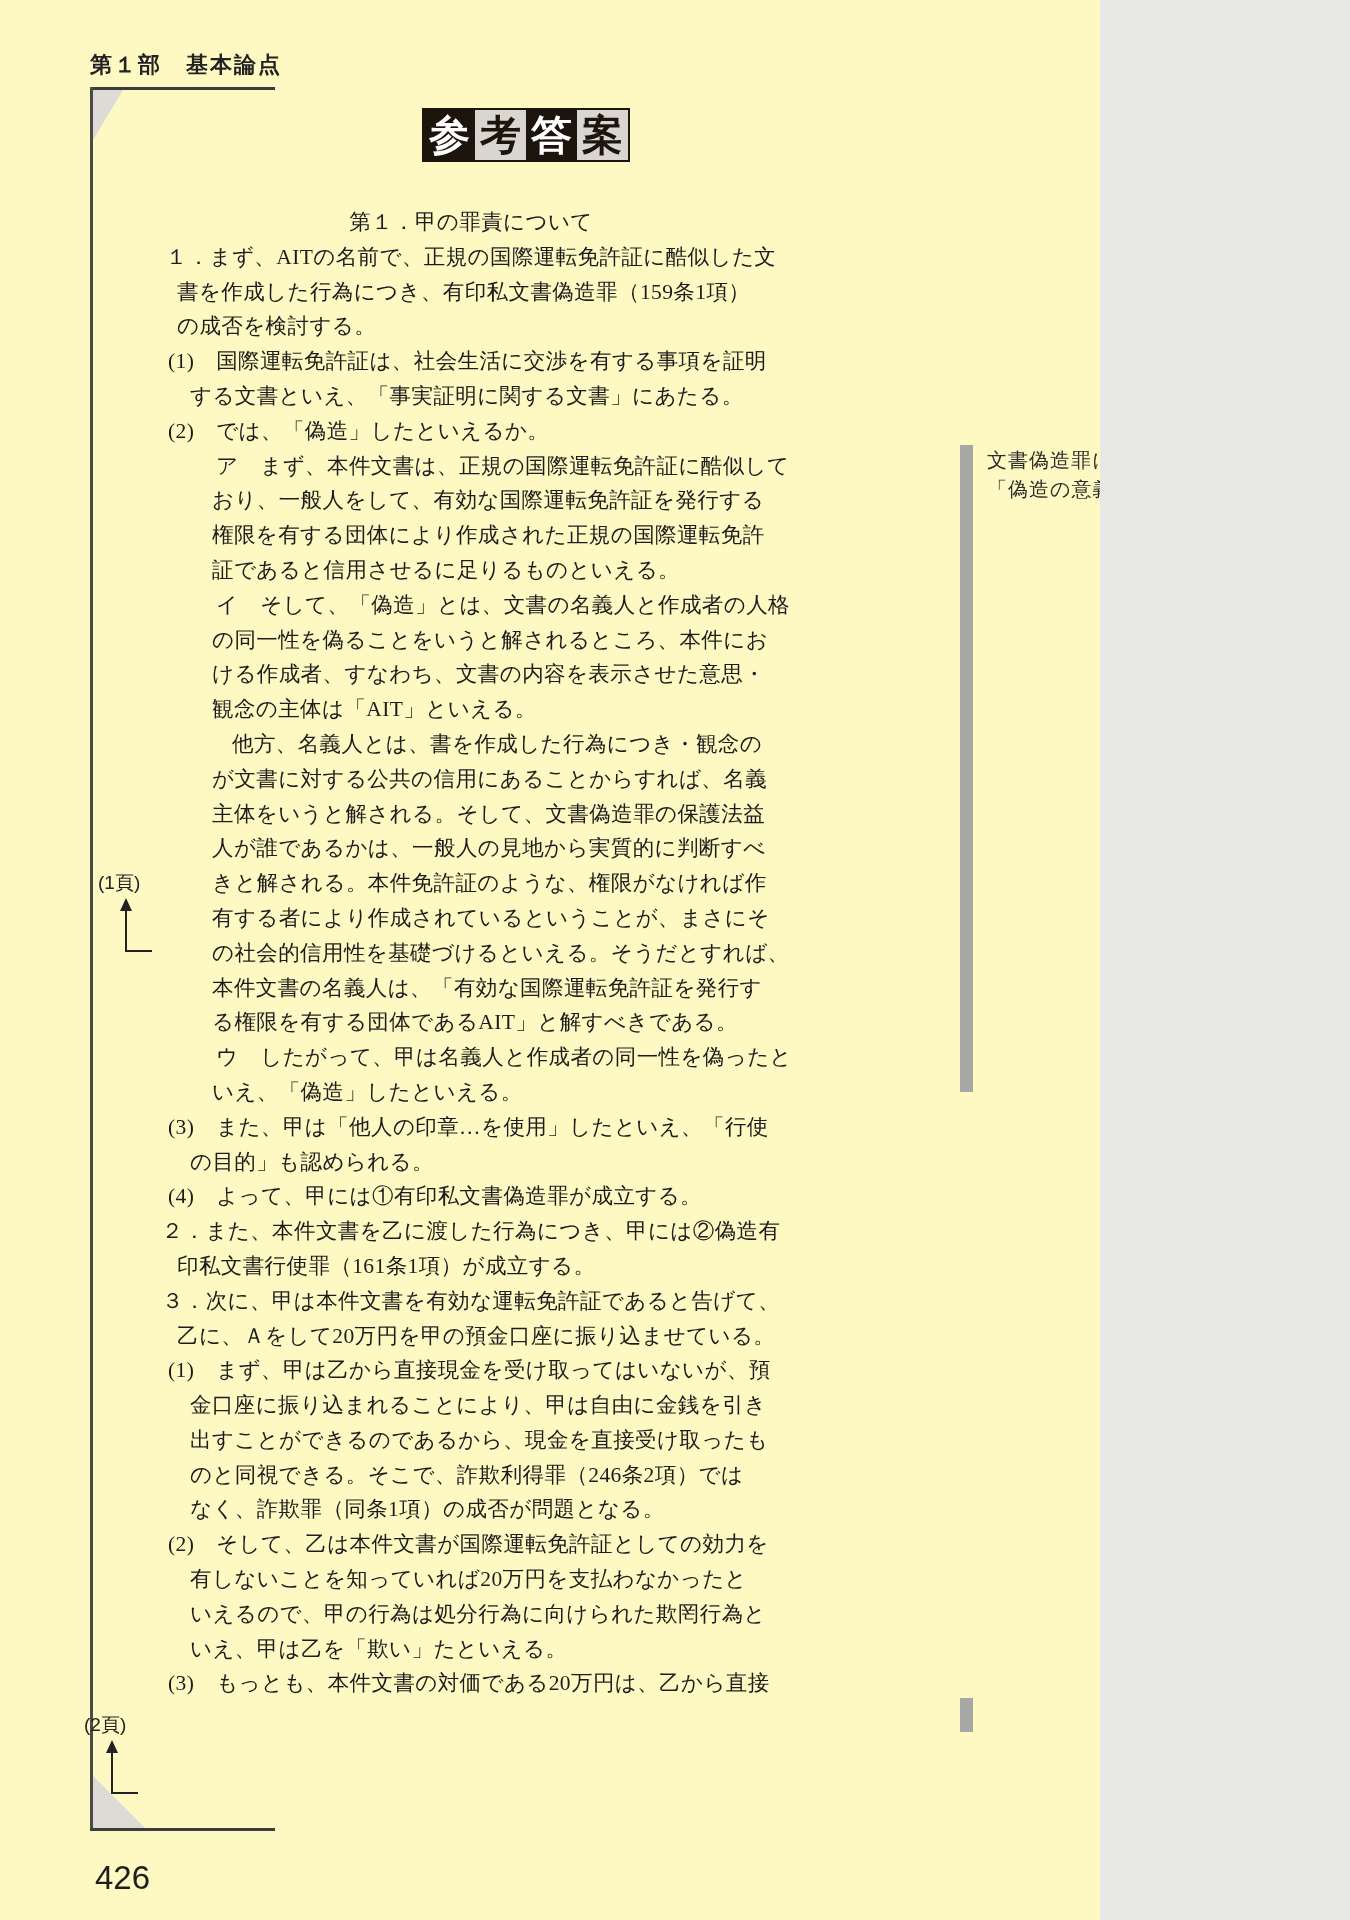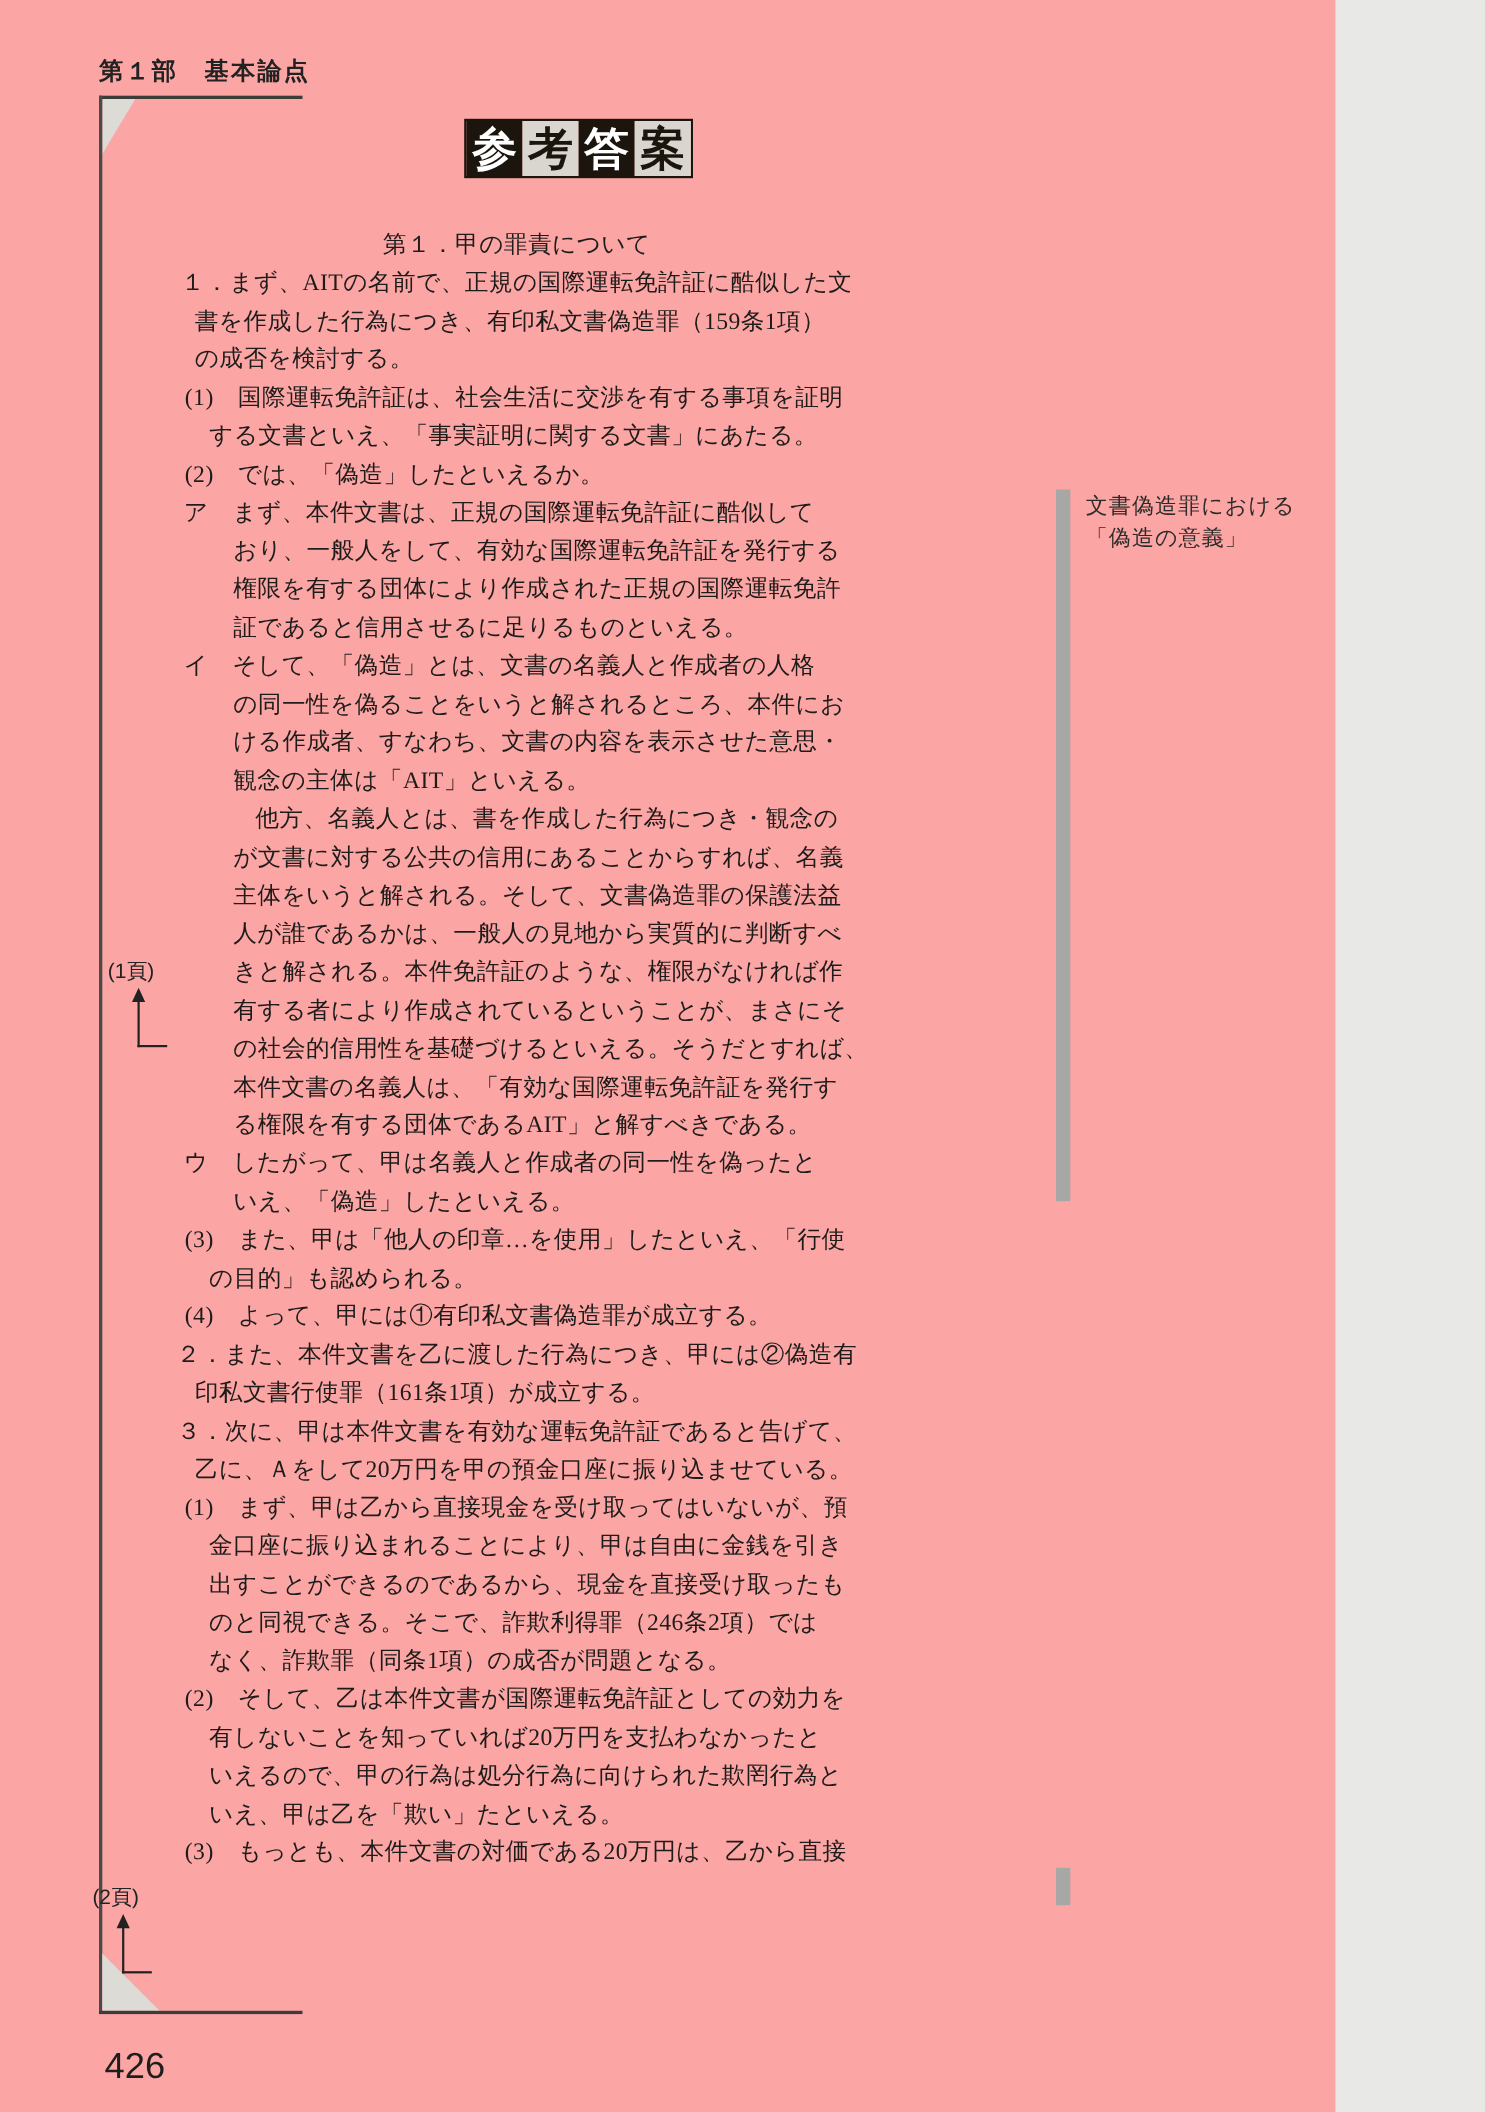--- a/index.html
+++ b/index.html
@@ -1,19 +1,19 @@
 <!DOCTYPE html>
 <html style="--ink: #1d1c1a; --title-dark: #1c150e; --title-light: #d9d6d0; --margin-bar: #a7a7a5;"><head>
 <meta charset="utf-8">
 <style>
   html,body{margin:0;padding:0;background:#e8e8e6;}
   .page{
     position:relative;
-    width:1214px;height:1920px;
-    background:#fca5a5;
+    width:1100px;height:1920px;
+    background:#fef9c3;
     overflow:hidden;
     font-family:"Liberation Serif","DejaVu Serif",serif;
     color:var(--ink,#1d1c1a);
   }
   
   .section-header{
     position:absolute;left:90px;top:50px;
     font-family:"Liberation Sans","DejaVu Sans",sans-serif;
     font-size:22px;font-weight:600;letter-spacing:2px;color:#222;
   }
@@ -52,21 +52,21 @@
     position:absolute;left:150px;top:205px;
   }
   .text-line{
     height:34.8px;line-height:34.8px;font-size:21.5px;
     white-space:nowrap;letter-spacing:0.4px;
   }
   .i0{margin-left:0;text-align:center;}
   .i1{margin-left:27px;}
   .i2{margin-left:18px;}
   .i3{margin-left:40px;}
-  .i4{margin-left:17px;}
+  .i4{margin-left:66px;}
   .i5{margin-left:62px;}
   .i6{margin-left:82px;}
   
   .margin-bar{
     position:absolute;left:960px;width:13px;background:var(--margin-bar,#a7a7a5);
   }
   .margin-bar.bar1{top:445px;height:647px;}
   .margin-bar.bar2{top:1698px;height:34px;}
   .sidenote{
     position:absolute;left:987px;top:446px;

